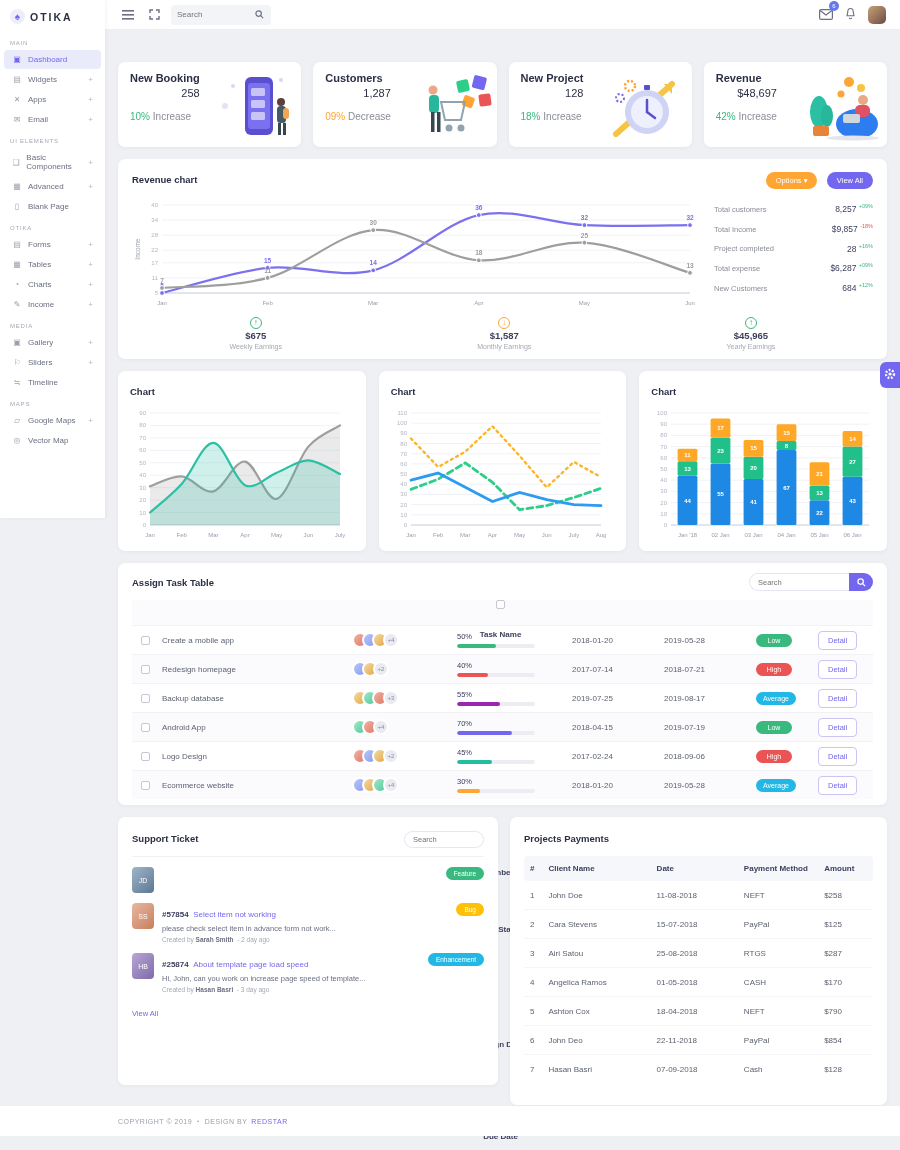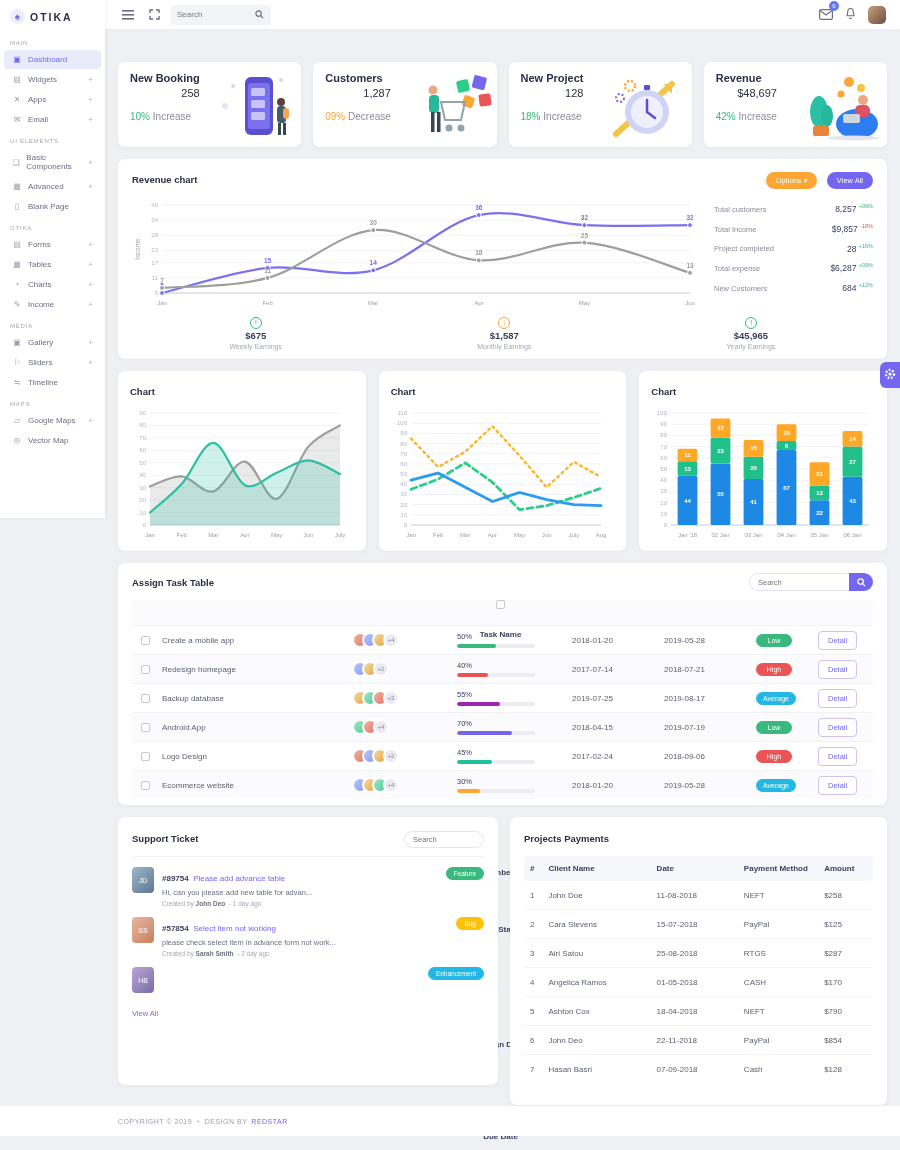--- a/index.html
+++ b/index.html
@@ -751,38 +751,38 @@
     <section class="card support-card">
       <div class="support-head">
         <span class="card-title">Support Ticket</span>
         <span class="ssearch">
           <input placeholder="Search" style="">
         </span>
       </div>
       <div id="tickets">
           <div class="ticket">
     <span class="tk-av" style="background:linear-gradient(135deg,#9fb6c9,#5c7792)">JD</span>
-    <div>
-      <div><span class="tk-id">#89754</span> <span class="tk-title">Please add advance table</span></div>
-      <div class="tk-body">Hi, can you please add new table for advan...</div>
-      <div class="tk-meta">Created by <b>John Deo</b>&nbsp; - 1 day ago</div>
-    </div>
     <span class="tk-tag" style="background:#39b97d">Feature</span>
   </div>
           <div class="ticket">
     <span class="tk-av" style="background:linear-gradient(135deg,#e8b7a0,#c77f5e)">SS</span>
     <div>
       <div><span class="tk-id">#57854</span> <span class="tk-title">Select item not working</span></div>
       <div class="tk-body">please check select item in advance form not work...</div>
       <div class="tk-meta">Created by <b>Sarah Smith</b>&nbsp; - 2 day ago</div>
     </div>
     <span class="tk-tag" style="background:#ffc107">Bug</span>
   </div>
           <div class="ticket">
     <span class="tk-av" style="background:linear-gradient(135deg,#b9a6d6,#7e6aa8)">HB</span>
+    <div>
+      <div><span class="tk-id">#25874</span> <span class="tk-title">About template page load speed</span></div>
+      <div class="tk-body">Hi, John, can you work on increase page speed of template...</div>
+      <div class="tk-meta">Created by <b>Hasan Basri</b>&nbsp; - 3 day ago</div>
+    </div>
     <span class="tk-tag" style="background:#23b7e5">Enhancement</span>
   </div>
         </div>
       <button class="view-all">View All</button>
     </section>
 
     <section class="card payments-card">
       <span class="card-title">Projects Payments</span>
       <div id="pay-head" class="prow phead">
           <div class="pc0">#</div>

